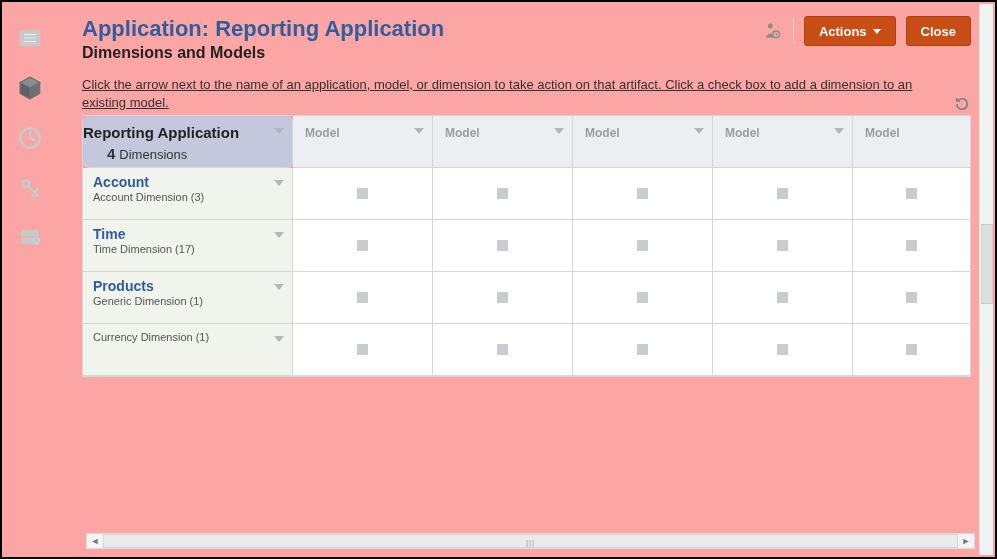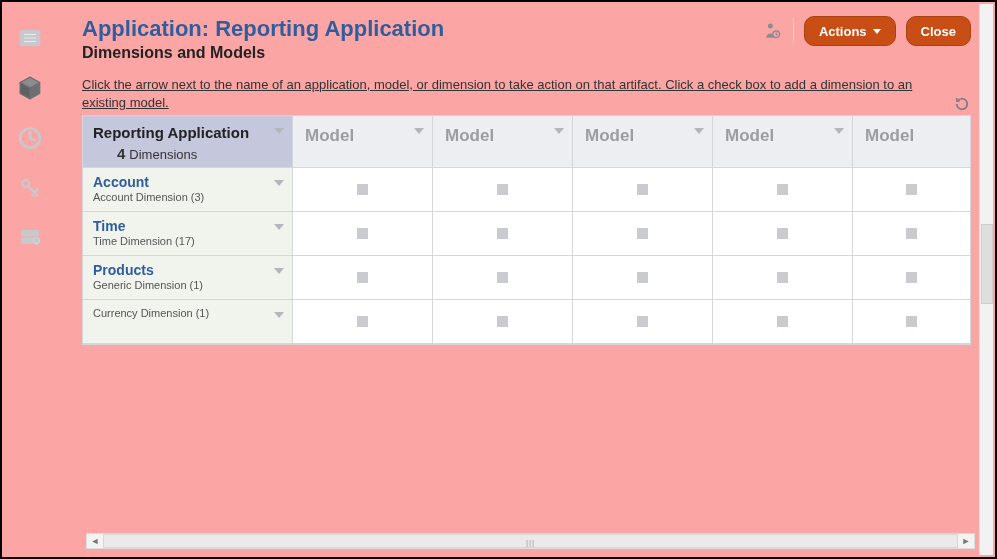--- a/index.html
+++ b/index.html
@@ -14,44 +14,44 @@
   
   .main { flex:1; padding:8px 24px 0 20px; position:relative; }
   .hdr-row { display:flex; align-items:flex-start; }
   .hdr-left { flex:1; }
   .app-title { font-size:22px; font-weight:bold; color:#2f5d9e; margin:6px 0 2px 0; }
   .subtitle { font-size:16px; font-weight:bold; color:#222; margin:0 0 10px 0; }
   .hdr-right { display:flex; align-items:center; gap:10px; padding-top:6px; }
   .user-ico { width:22px; height:22px; color:#8a8c90; display:flex; align-items:center; justify-content:center; cursor:pointer; }
   .user-ico svg { width:20px; height:20px; fill:#8a8c90; }
   .vr { width:1px; height:26px; background:#d9d9d9; }
-  .obtn { background:#c84e15; color:#fff; border:1px solid #a9430f; border-radius:10px; height:30px; padding:0 14px; font-size:13px; font-weight:bold; cursor:pointer; display:inline-flex; align-items:center; gap:6px; }
+  .obtn { background:#c84e15; color:#fff; border:1px solid #a9430f; border-radius:3px; height:30px; padding:0 14px; font-size:13px; font-weight:bold; cursor:pointer; display:inline-flex; align-items:center; gap:6px; }
   .caret-down { width:0; height:0; border-left:4px solid transparent; border-right:4px solid transparent; border-top:5px solid #fff; display:inline-block; }
   .instr { font-size:13px; color:#333; line-height:1.35; margin:4px 0 2px 0; position:relative; padding-right:20px;text-decoration:underline; }
   .refresh-ico { position:absolute; right:0; bottom:-2px; width:18px; height:18px; cursor:pointer; color:#888; }
   .refresh-ico svg { width:18px; height:18px; fill:none; stroke:#7a7c80; stroke-width:2.2; }
   
   .grid { border:1px solid #d4d6d9; border-top:1px solid #d4d6d9; margin-top:4px; }
   .grow { display:flex; }
   .gcell { border-right:1px solid #d4d6d9; border-bottom:1px solid #d4d6d9; }
   .gcell:last-child { border-right:none; }
   .c0 { width:210px; }
   .c1,.c2,.c3,.c4 { width:140px; }
   .c5 { flex:1; }
   
   .ghdr .gcell { background:#eceef1; height:52px; position:relative; }
-  .ghdr .c0 { background:#c5c7dd; padding:8px 10px 6px 10px; }
+  .ghdr .c0 { background:#c5c7dd; padding:8px 10px 6px 0;border-radius:7px; }
   .appname { font-size:15px; font-weight:bold; color:#222; }
   .dimcount { font-size:13px; color:#333; margin-top:4px;margin-left:24px; }
   .dimcount .n { font-size:15px; font-weight:bold; margin-right:4px; }
-  .model-lbl { color:#9b9da1; font-weight:bold; font-size:17px; padding:10px 0 0 12px; display:block; }
+  .model-lbl { color:#9b9da1; font-weight:bold; font-size:12px; padding:10px 0 0 12px; display:block; }
   .hdr-caret { position:absolute; top:10px; right:8px; color:#b4b6ba; font-size:10px; cursor:pointer; }
   .hdr-caret svg { width:10px; height:10px; fill:#b4b6ba; }
   
-  .gdata .gcell { background:#fff; height:44px; }
+  .gdata .gcell { background:#fff; height:52px; }
   .gdata .c0 { background:#f1f3ed; padding:6px 10px 4px 10px; position:relative; }
   .dim-name { color:#2f5d9e; font-weight:bold; font-size:14px; cursor:pointer; }
   .dim-sub { color:#555; font-size:11px; margin-top:1px; }
   .row-caret { position:absolute; top:8px; right:8px; cursor:pointer; }
   .row-caret svg { width:10px; height:10px; fill:#b4b6ba; }
   .chk-cell { display:flex; align-items:center; justify-content:center; }
   .chk { width:11px; height:11px; background:#c9cbce; cursor:pointer; }
   
   .hscroll { position:absolute; left:84px; right:20px; bottom:8px; height:16px; background:#f3f3f3; border:1px solid #dcdcdc; display:flex; align-items:center; }
   .hs-btn { width:16px; height:14px; display:flex; align-items:center; justify-content:center; color:#777; font-size:9px; cursor:pointer; }

